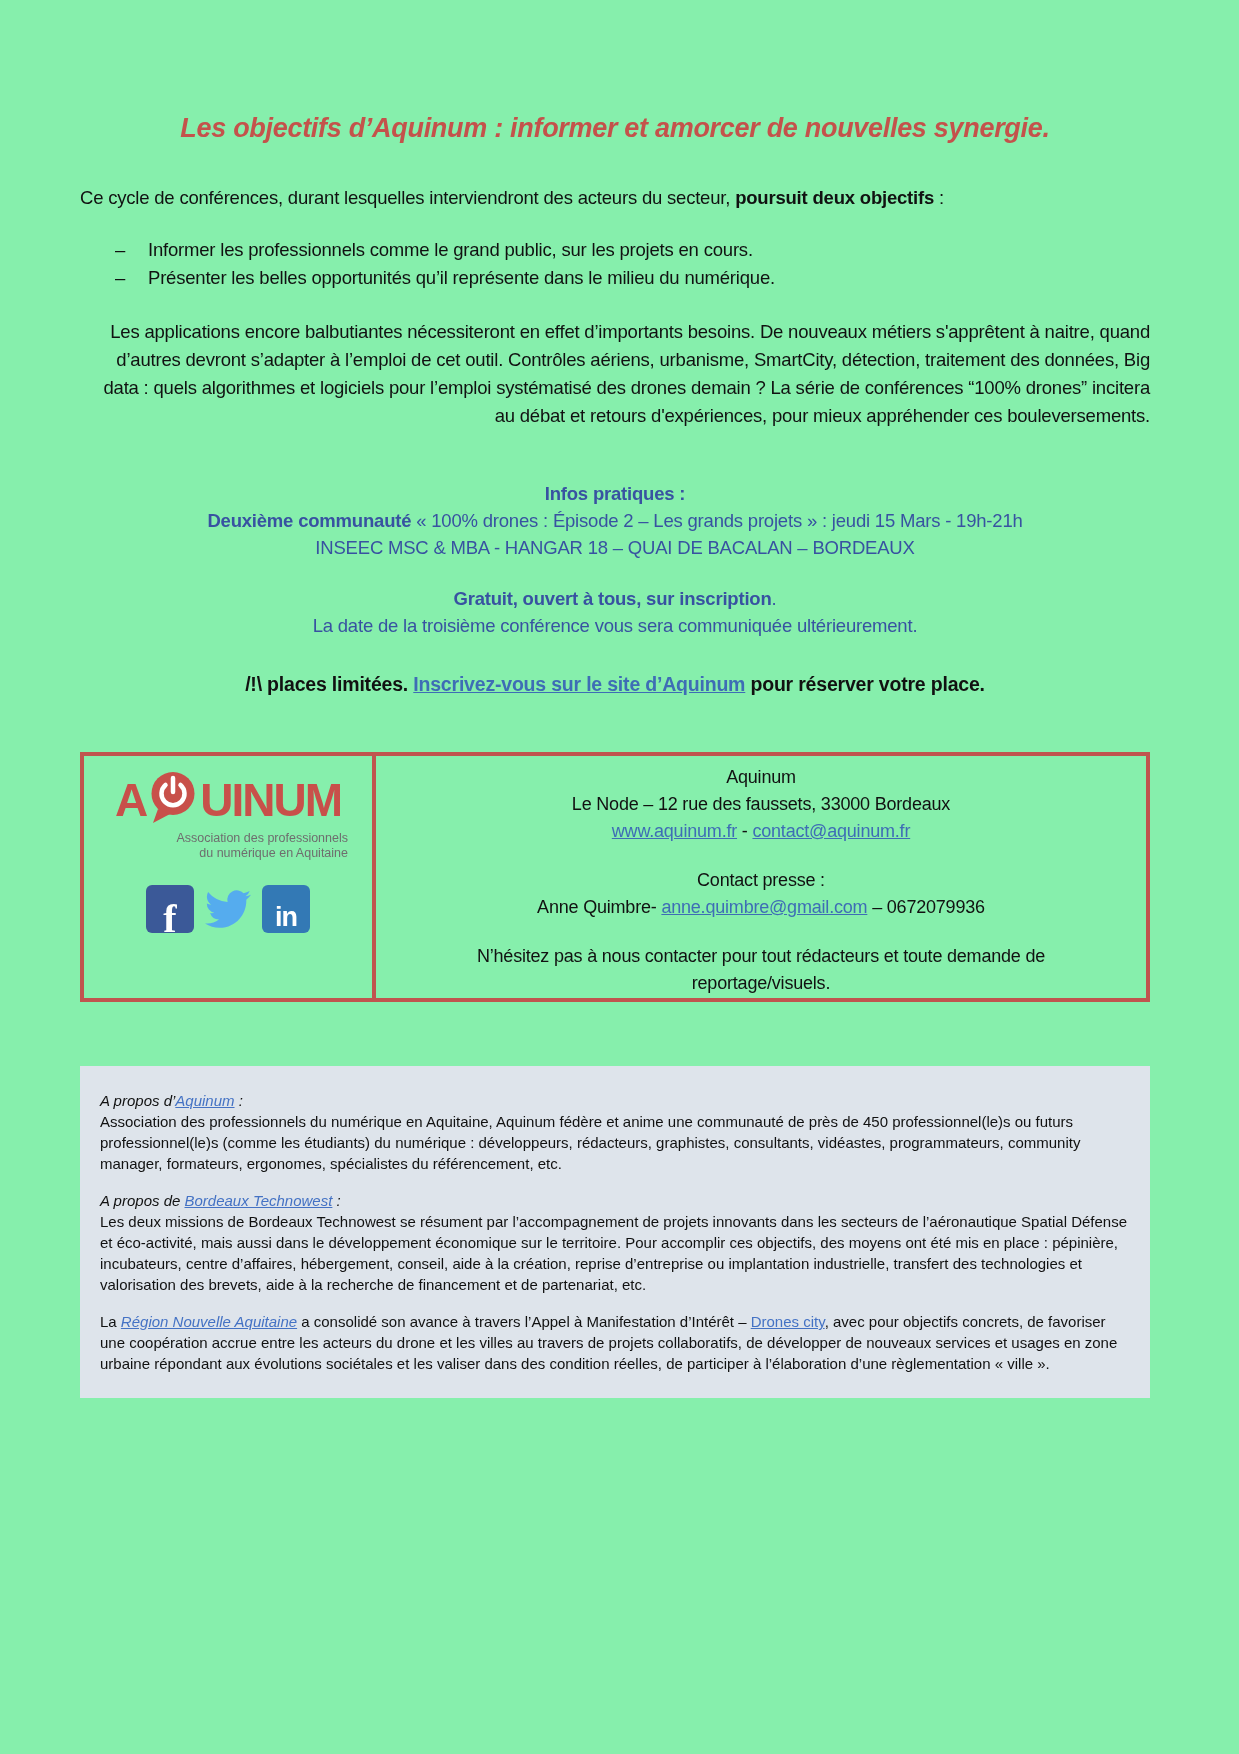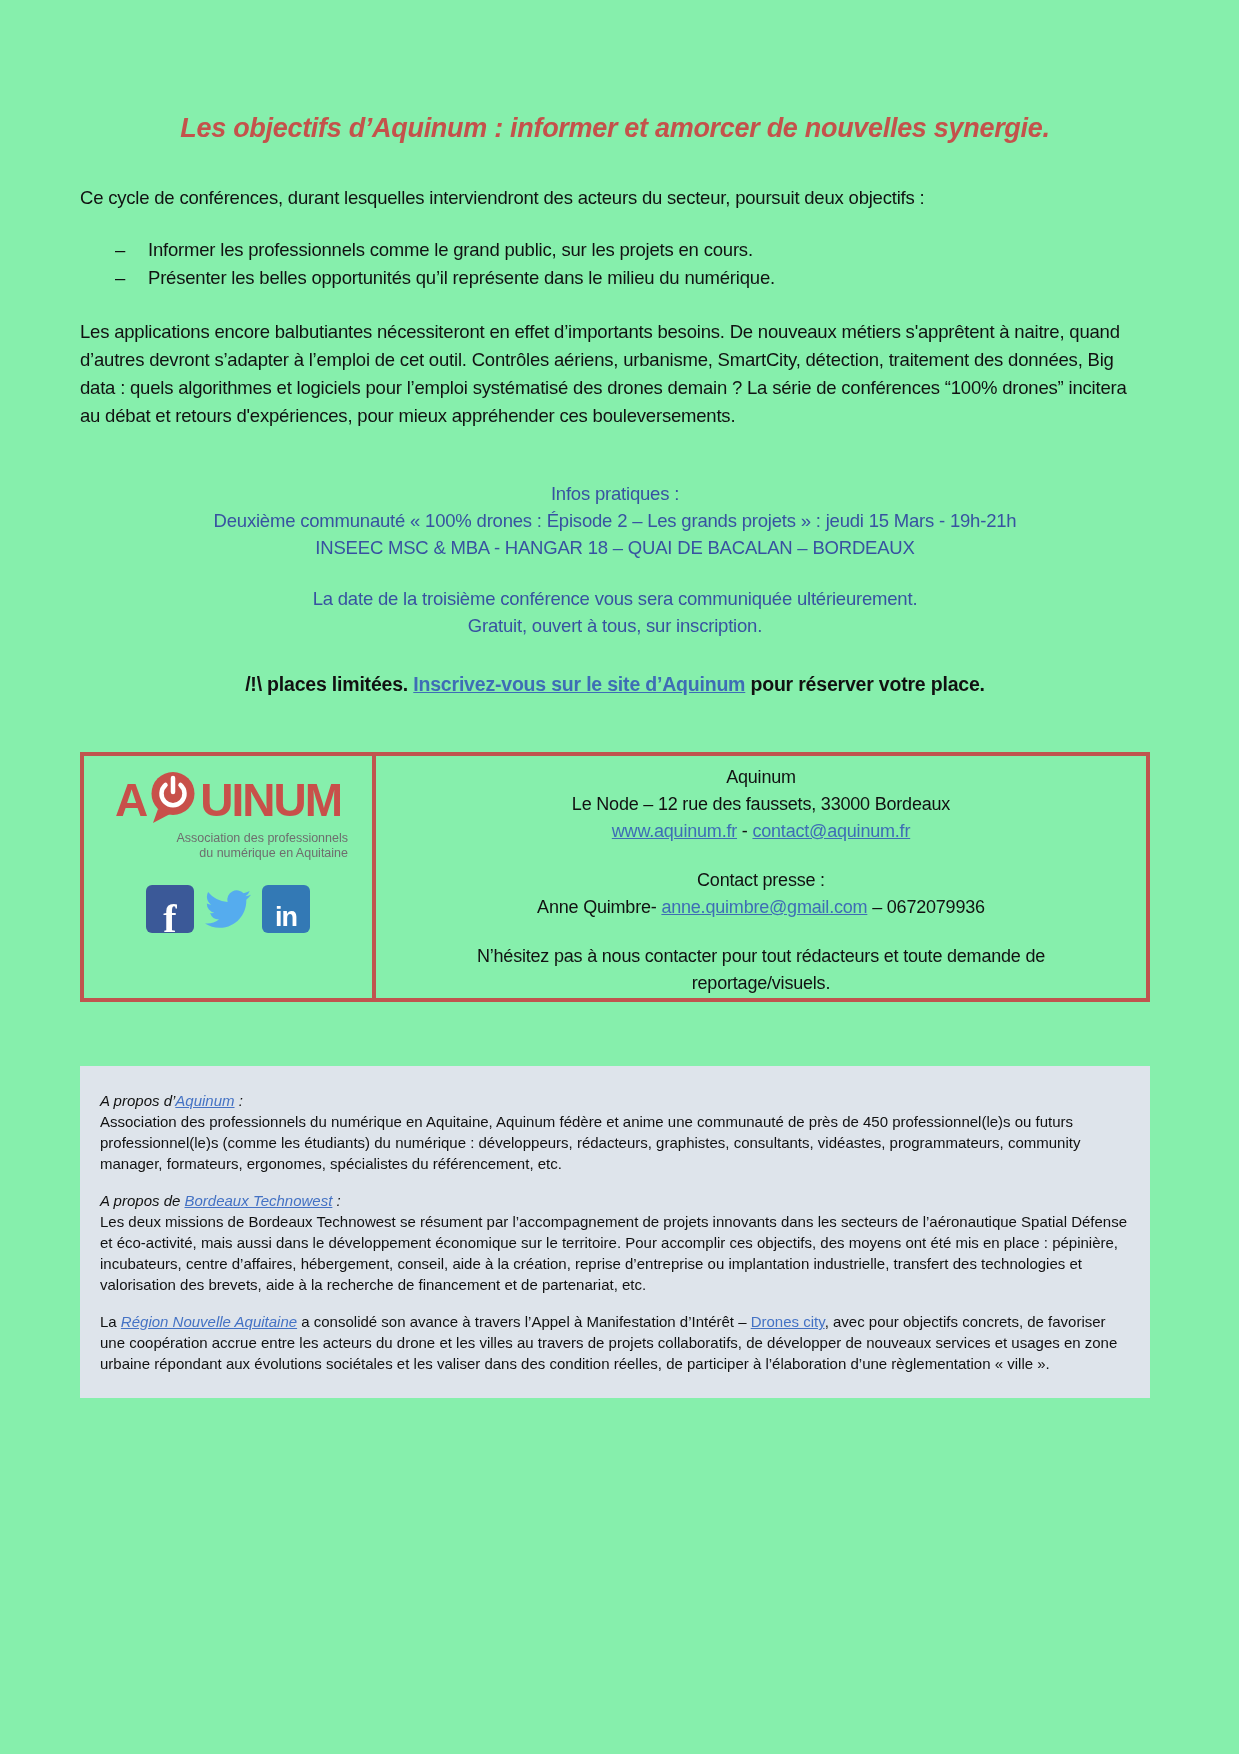--- a/index.html
+++ b/index.html
@@ -11,22 +11,22 @@
   
   .title { margin-top:112px; text-align:center; font-size:27px; line-height:32px;
            font-weight:bold; font-style:italic; color:#C4524B; letter-spacing:-0.3px; }
 
   
   .para { font-size:18.5px; line-height:28px; color:#111; letter-spacing:-0.2px; }
   .intro { margin-top:40px; }
   .bullets { margin-top:24px; list-style:none; }
   .bullets li { display:flex; line-height:28px; font-size:18.5px; letter-spacing:-0.2px; }
   .bullets .marker { width:33px; padding-left:35px; flex:0 0 68px; }
-  .body-par { margin-top:26px; }
-  b, strong { font-weight:normal; }
+  .body-par { margin-top:26px;text-align:right; }
+  b, strong { font-weight:bold; }
 
   
   .infos { margin-top:50px; text-align:center; color:#3852A1; font-size:18.5px;
            line-height:27px; letter-spacing:-0.2px; }
   .infos .gap { height:24px; }
 
   
   .reservation { margin-top:34px; text-align:center; font-size:19.5px; font-weight:bold;
                  letter-spacing:-0.2px; }
   .reservation .res-link { color:#3E6DB5; text-decoration:underline; cursor:pointer; }
@@ -84,22 +84,22 @@
       </li>
     </ul>
 
     <p class="para body-par">Les applications encore balbutiantes nécessiteront en effet d’importants besoins. De nouveaux métiers s'apprêtent à naitre, quand d’autres devront s’adapter à l’emploi de cet outil. Contrôles aériens, urbanisme, SmartCity, détection, traitement des données, Big data : quels algorithmes et logiciels pour l’emploi systématisé des drones demain ? La série de conférences “100% drones” incitera au débat et retours d'expériences, pour mieux appréhender ces bouleversements.</p>
 
     <div class="infos">
       <div><strong>Infos pratiques :</strong></div>
       <div><strong>Deuxième communauté</strong><span> « 100% drones : Épisode 2 – Les grands projets » : jeudi 15 Mars - 19h-21h</span></div>
       <div>INSEEC MSC &amp; MBA  - HANGAR 18 – QUAI DE BACALAN – BORDEAUX</div>
       <div class="gap"></div>
+      <div><strong>Gratuit, ouvert à tous, sur inscription</strong><span>.</span></div>
       <div>La date de la troisième conférence vous sera communiquée ultérieurement.</div>
-      <div><strong>Gratuit, ouvert à tous, sur inscription</strong><span>.</span></div>
     </div>
 
     <div class="reservation"><span>/!\ places limitées. </span><a class="res-link">Inscrivez-vous sur le site d’Aquinum</a><span> pour réserver votre place.</span></div>
 
     <div class="card">
       <div class="card-left">
         <div class="logo-row">
           <span class="logo-txt">A</span>
           <span class="logo-q">
             <svg width="50" height="55" viewBox="0 0 100 110" aria-hidden="true">

